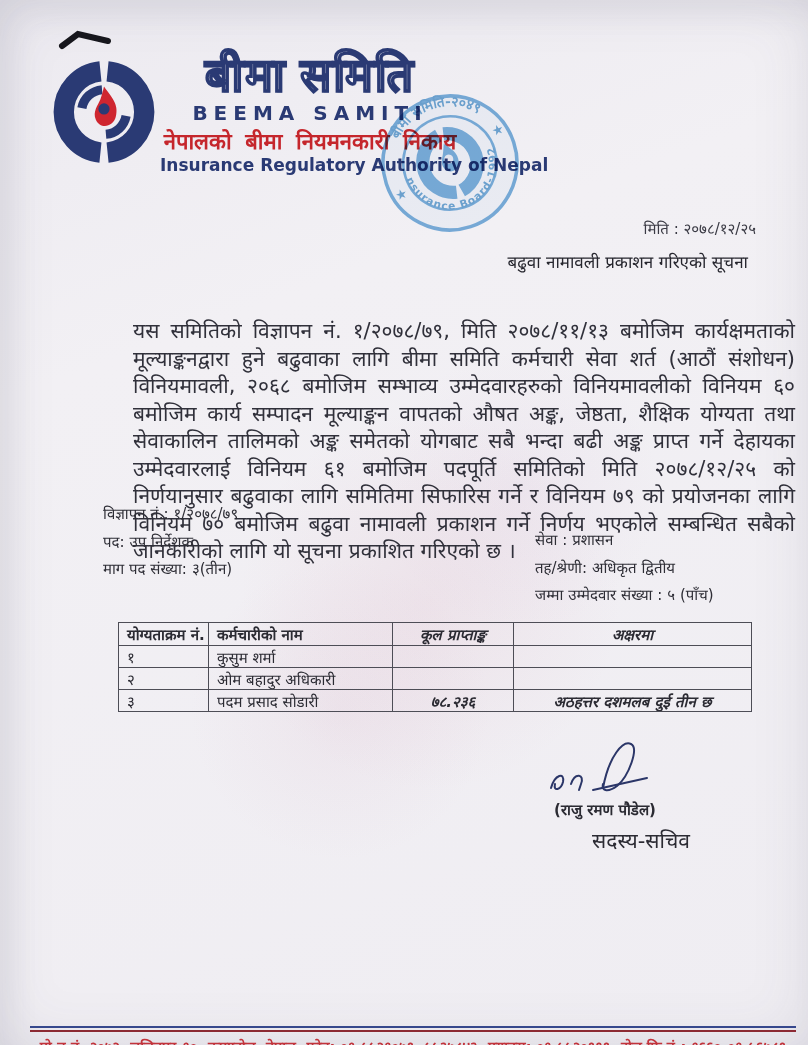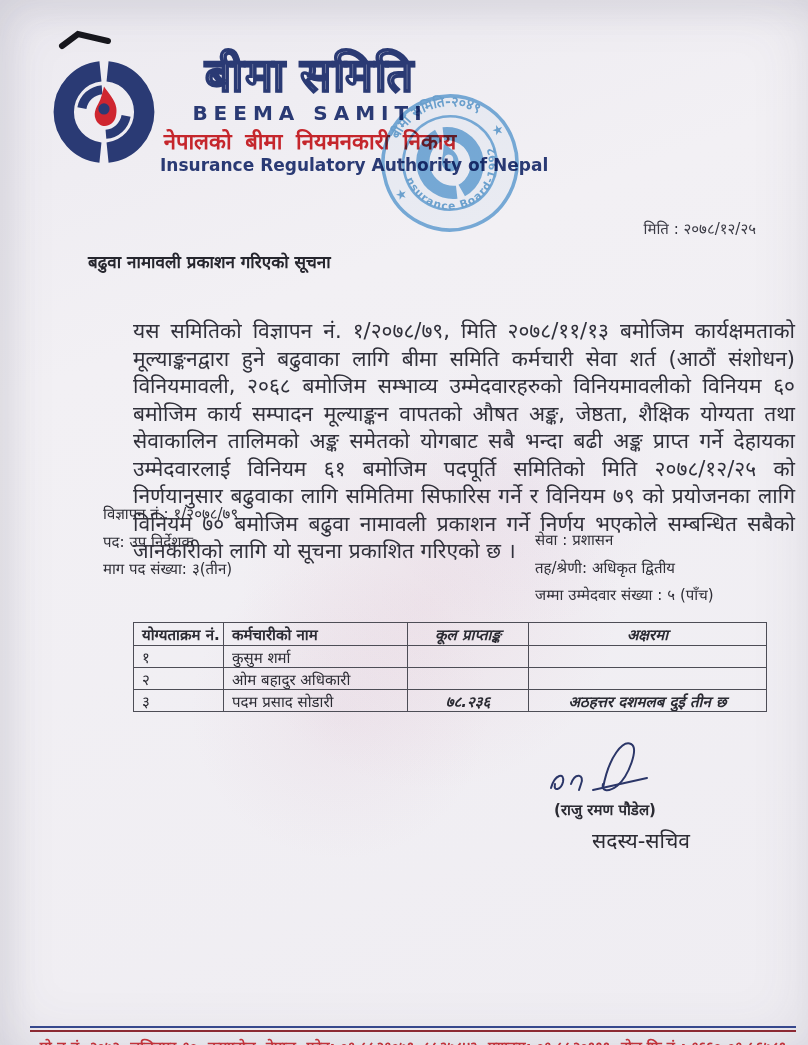--- a/index.html
+++ b/index.html
@@ -26,37 +26,37 @@
     -webkit-text-stroke:2px #2a3a74;text-stroke:2px #2a3a74;
     text-shadow:1px 1px 0 rgba(42,58,116,.35);
     letter-spacing:2px;white-space:nowrap;font-family:Liberation Serif, serif;
   }
   .head-eng{font-size:20px;font-weight:bold;color:#2a3a74;letter-spacing:6px;line-height:26px;white-space:nowrap;}
   .head-red{font-size:22px;font-weight:bold;color:#c5262c;line-height:26px;margin-top:3px;word-spacing:6px;white-space:nowrap;}
   .head-eng2{font-size:17px;font-weight:bold;color:#2a3a74;line-height:21px;white-space:nowrap;}
   .stamp{position:absolute;left:379px;top:92px;opacity:.88;mix-blend-mode:multiply;transform:rotate(-18deg);}
   
   .date-line{position:absolute;right:52px;top:218px;font-size:15px;color:#3a3a44;}
-  .notice-title{position:absolute;left:88px;top:250px;width:660px;text-align:left;font-size:17px;font-weight:bold;color:#26262e;}
+  .notice-title{position:absolute;left:88px;top:250px;width:660px;text-align:right;font-size:17px;font-weight:normal;color:#26262e;}
   
   .body-par{
     position:absolute;left:88px;top:318px;width:662px;
     font-size:21px;line-height:27.5px;text-align:justify;text-align-last:left;
     color:#30303a;
     margin-left:45px;
   }
   
   .details-left{position:absolute;left:103px;top:503px;font-size:15px;}
   .details-right{position:absolute;left:535px;top:529px;font-size:15px;}
   .detail-line{height:27.5px;white-space:nowrap;}
   .lbl{font-weight:normal;margin-right:5px;}
   
   .rank-table{
     position:absolute;left:118px;top:622px;width:633px;
-    border-collapse:collapse;table-layout:fixed;font-size:15px;color:#2b2b33;margin-left:15px;
+    border-collapse:collapse;table-layout:fixed;font-size:15px;color:#2b2b33;
   }
   .rank-table th,.rank-table td{border:1.4px solid #4d4d56;padding:0 8px;height:21px;overflow:hidden;white-space:nowrap;}
   .rank-table th{font-weight:bold;text-align:left;height:22px;}
   .rank-table th.c,.rank-table td.c{text-align:center;font-style:italic;}
   .rank-table td.name{}
   .rank-table td.b{font-weight:600;}
   
   .sig-draw{position:absolute;left:545px;top:738px;}
   .sig-name{position:absolute;left:520px;top:799px;width:170px;text-align:center;font-size:15px;font-weight:600;color:#2b2b33;}
   .sig-title{position:absolute;left:520px;top:826px;width:170px;text-align:right;font-size:21px;font-weight:400;color:#2b2b33;}

